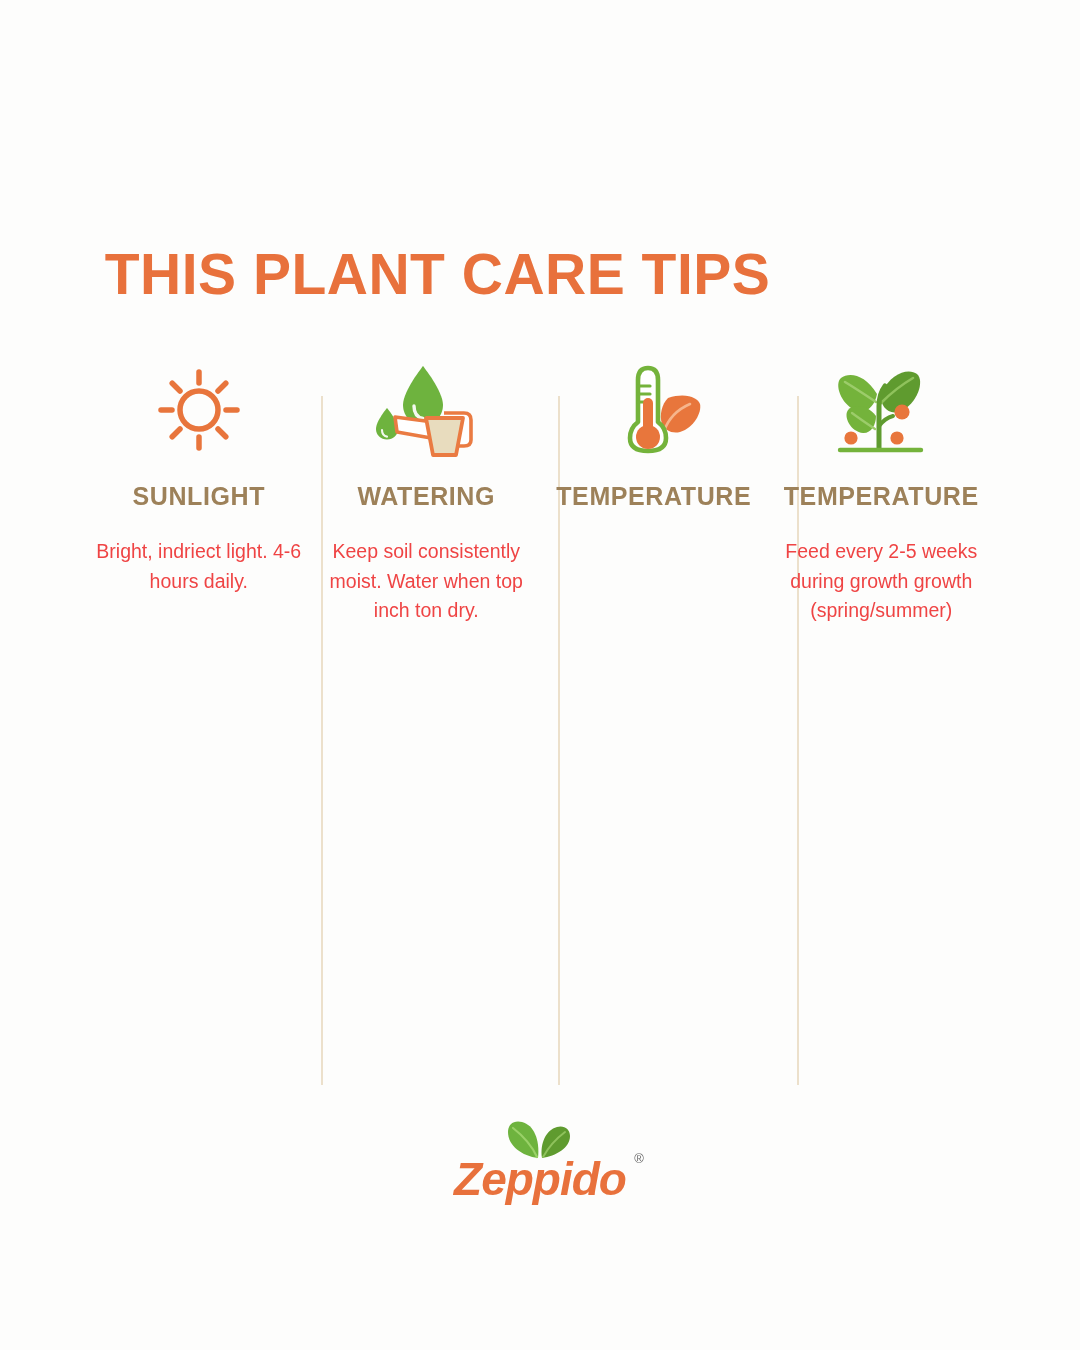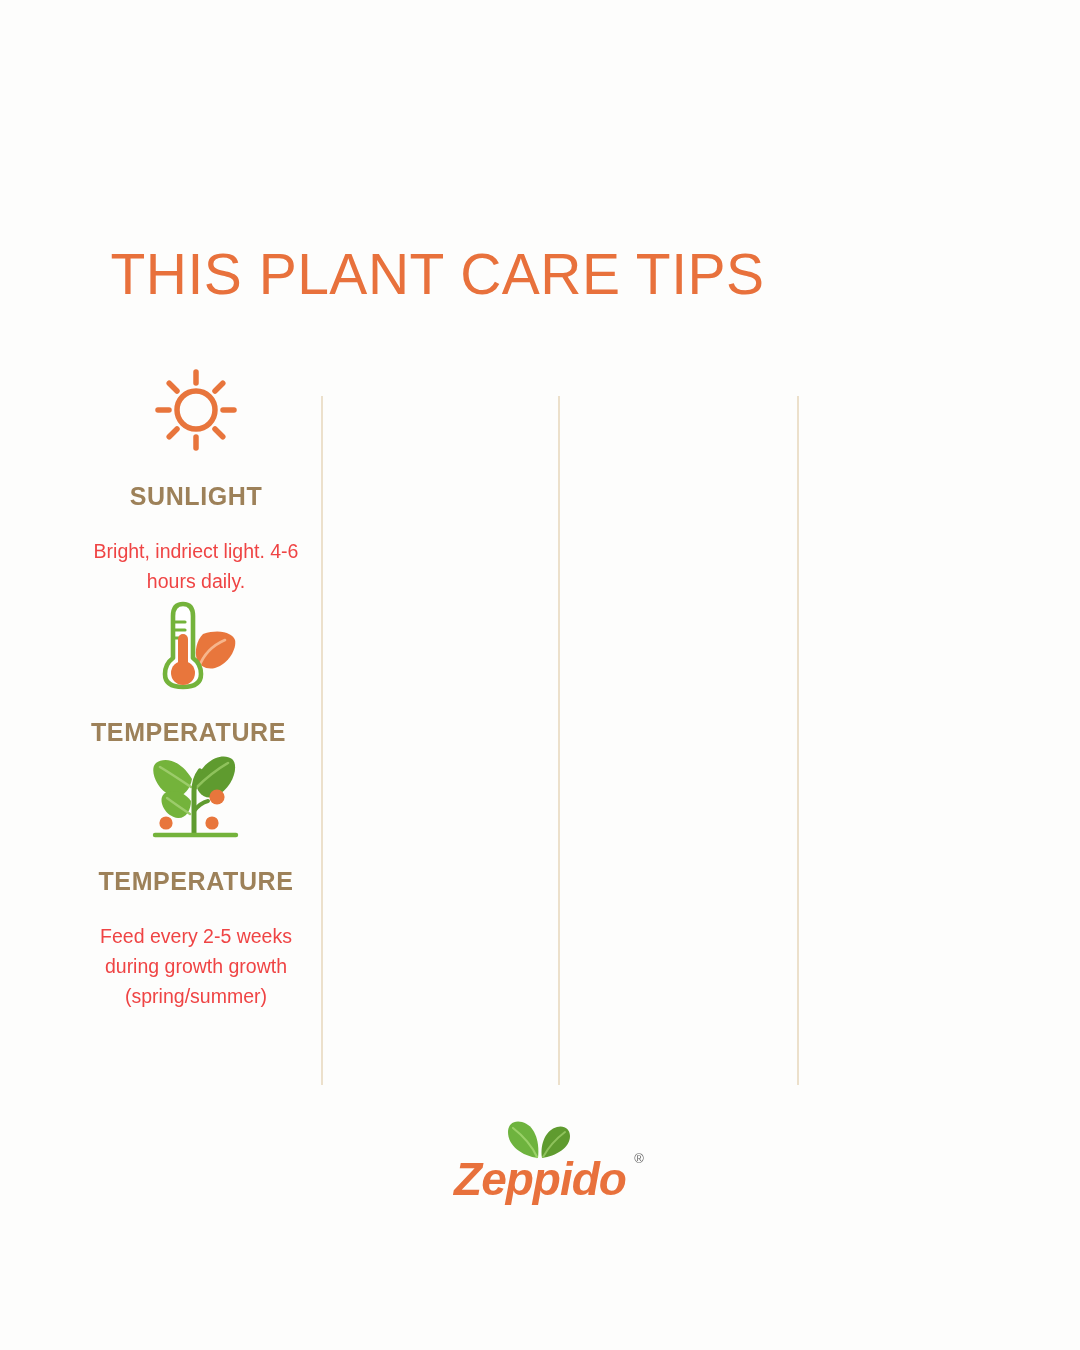--- a/index.html
+++ b/index.html
@@ -21,35 +21,35 @@
   }
 
   
   .title {
     position: absolute;
     top: 243px;
     left: 0;
     width: 875px;
     text-align: center;
     font-size: 57px;
-    font-weight: normal;
+    font-weight: bold;
     letter-spacing: 0.5px;
     color: #e8713c;
     line-height: 1.1;
     white-space: nowrap;
   }
 
   
   .columns {
     position: absolute;
     top: 360px;
     left: 85px;
     width: 910px;
     display: flex;
-    flex-direction: column;
+    flex-direction: row;
     align-items: flex-start;
   }
   .col {
     flex: 1 1 0;
     display: flex;
     flex-direction: column;
     align-items: center;
     text-align: center;
     padding: 0 6px;
     box-sizing: border-box;
@@ -149,20 +149,40 @@
             <line x1="65" y1="65" x2="72.8" y2="72.8"></line>
             <line x1="72.8" y1="19.2" x2="65" y2="27"></line>
             <line x1="27" y1="65" x2="19.2" y2="72.8"></line>
           </g>
         </svg>
       </div>
       <div class="col-head">SUNLIGHT</div>
       <div class="col-body">Bright, indriect light. 4-6 hours daily.</div>
     </div>
 
+    <div class="col">
+      <div class="icon-wrap">
+        <svg width="110" height="100" viewBox="0 0 110 100" aria-hidden="true">
+
+          <path d="M52 6 C52 6 72 31 72 45 C72 56.5 63 65 52 65 C41 65 32 56.5 32 45 C32 31 52 6 52 6 Z" fill="#6eb33e"></path>
+          <path d="M43 46 C43 53 46.5 57.5 52 58.5" stroke="#ffffff" stroke-width="3.4" fill="none" stroke-linecap="round" opacity="0.92"></path>
+
+          <path d="M16 48 C16 48 27 61 27 69 C27 75 22.2 79.5 16 79.5 C9.8 79.5 5 75 5 69 C5 61 16 48 16 48 Z" fill="#6eb33e"></path>
+          <path d="M11 70 C11 73.6 12.7 76 16 76.6" stroke="#ffffff" stroke-width="2.1" fill="none" stroke-linecap="round" opacity="0.9"></path>
+
+          <path d="M73 53 L93 53 Q100 53 100 60 L100 80 Q100 86 93 86 L84 86" fill="#ffffff" stroke="#ea7b42" stroke-width="3.6" stroke-linejoin="round"></path>
+
+          <path d="M24 57 L26 72 L60 78 L62 62 Z" fill="#ffffff" stroke="#ea7b42" stroke-width="3.6" stroke-linejoin="round"></path>
+
+          <path d="M55 58 L92 58 L85 95 L62 95 Z" fill="#e8dcbe" stroke="#ea7b42" stroke-width="3.8" stroke-linejoin="round"></path>
+        </svg>
+      </div>
+      <div class="col-head">WATERING</div>
+      <div class="col-body">Keep soil consistently moist. Water when top inch ton dry.</div>
+    </div>
 
     <div class="col">
       <div class="icon-wrap">
         <svg width="104" height="100" viewBox="0 0 104 100" aria-hidden="true">
 
           <path d="M66 38 C84 32 96 38 98 44 C100 52 92 68 78 72 C70 74 62 70 60 64 C57 55 60 44 66 38 Z" fill="#e8763c"></path>
           <path d="M62 71 C66 60 74 50 88 44" stroke="#f6b58c" stroke-width="2.6" fill="none" stroke-linecap="round"></path>
 
           <path d="M36 20 Q36 8 46 8 Q56 8 56 20 L56 62 Q64 68 64 78 Q64 91 46 91 Q28 91 28 78 Q28 68 36 62 Z" fill="#ffffff" stroke="#74b33b" stroke-width="4.6" stroke-linejoin="round"></path>
 

